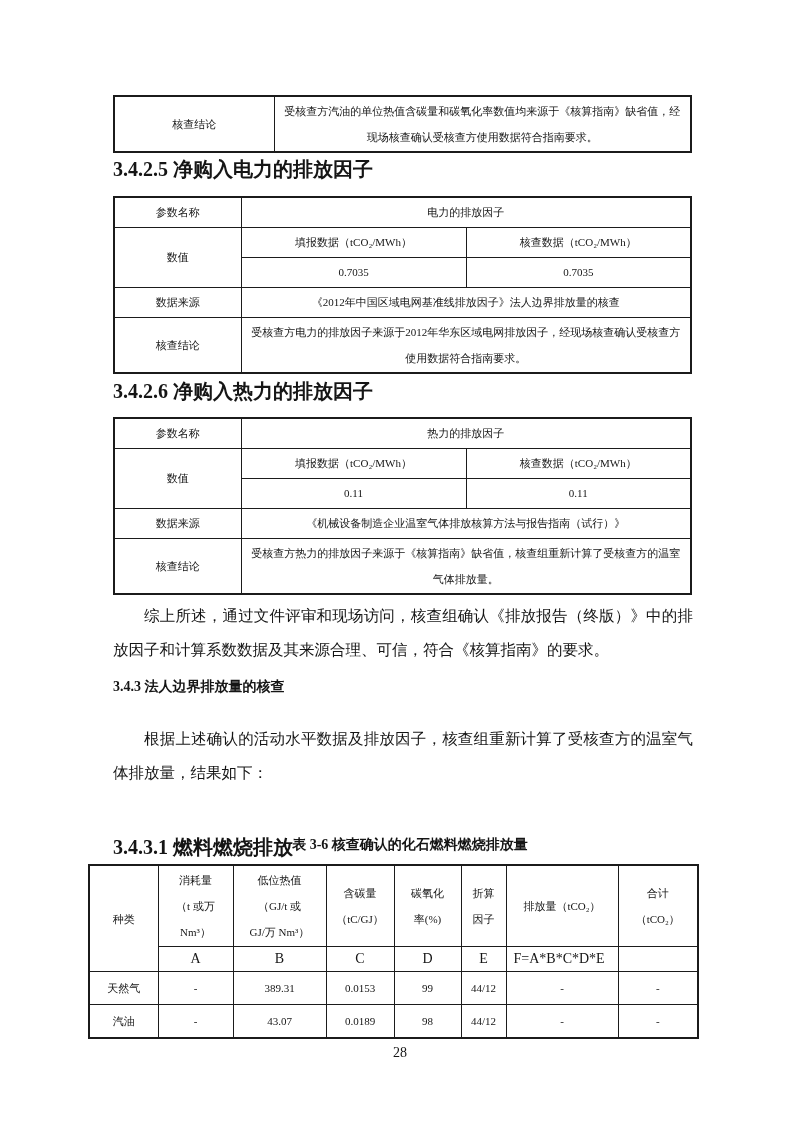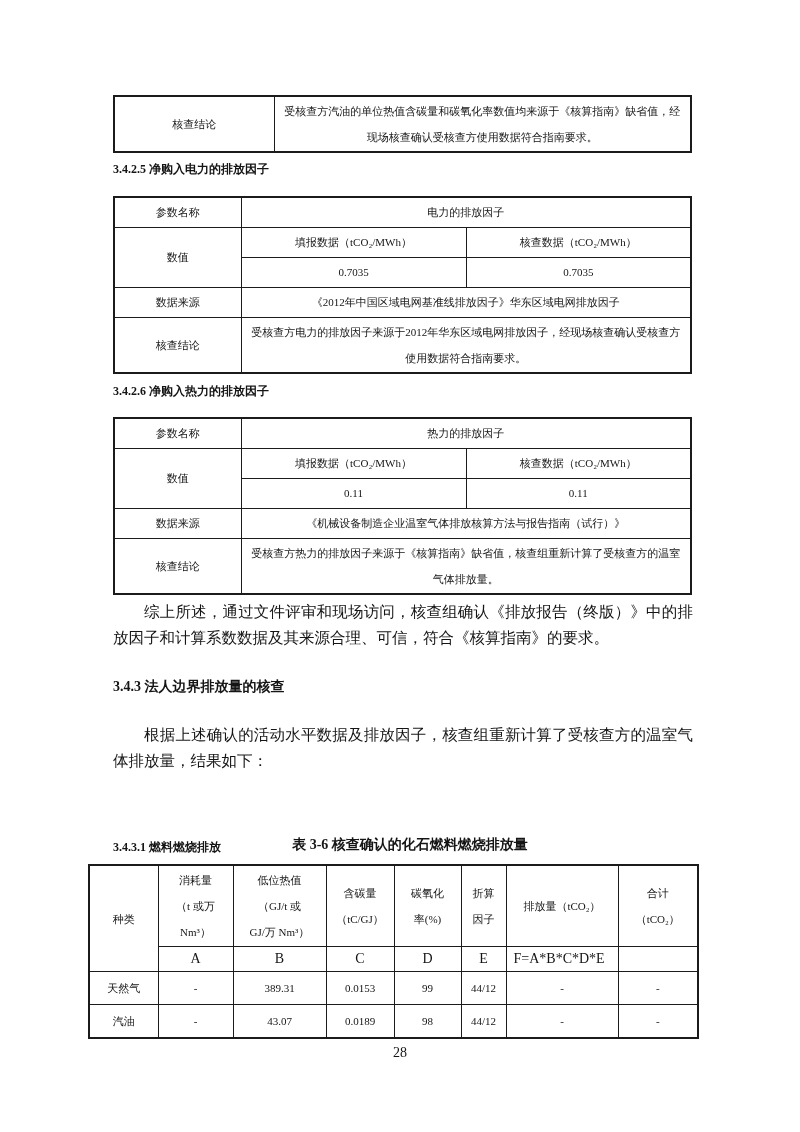--- a/index.html
+++ b/index.html
@@ -38,25 +38,25 @@
 
   
   .intro-table td { line-height: 23px; }
   .intro-table .r1 { height: 48px; }
 
   
   .param-table .r30 { height: 30px; }
   .param-table .rc  { height: 52px; }
 
   
-  .h-sub { font-size: 12px; font-weight: bold; line-height: 22px; white-space: nowrap; }
+  .h-sub { font-size: 20px; font-weight: bold; line-height: 22px; white-space: nowrap; }
   .h-main { font-size: 14px; font-weight: bold; line-height: 24px; white-space: nowrap; }
   .para {
     font-size: 15.5px;
-    line-height: 26px;
+    line-height: 34px;
     text-align: justify;
     text-indent: 31px;
   }
   .caption { font-size: 14px; font-weight: bold; text-align: center; width: 800px; margin-left: 10px; }
 
   
   .fuel-table th {
     font-weight: bold;
     white-space: pre-line;
     line-height: 24px;
@@ -104,21 +104,21 @@
     <td rowspan="2">数值</td>
     <td>填报数据（tCO₂/MWh）</td>
     <td>核查数据（tCO₂/MWh）</td>
   </tr>
   <tr class="r30">
     <td>0.7035</td>
     <td>0.7035</td>
   </tr>
   <tr class="r30">
     <td>数据来源</td>
-    <td colspan="2">《2012年中国区域电网基准线排放因子》华东区域电网排放因子</td>
+    <td colspan="2">《2012年中国区域电网基准线排放因子》法人边界排放量的核查</td>
   </tr>
   <tr class="rc">
     <td>核查结论</td>
     <td class="justify" colspan="2">受核查方电力的排放因子来源于2012年华东区域电网排放因子，经现场核查确认受核查方使用数据符合指南要求。</td>
   </tr>
 </tbody>
   </table>
 
 <div class="h-sub abs" style="left:113px; top:380px;">3.4.2.6 净购入热力的排放因子</div>
 

